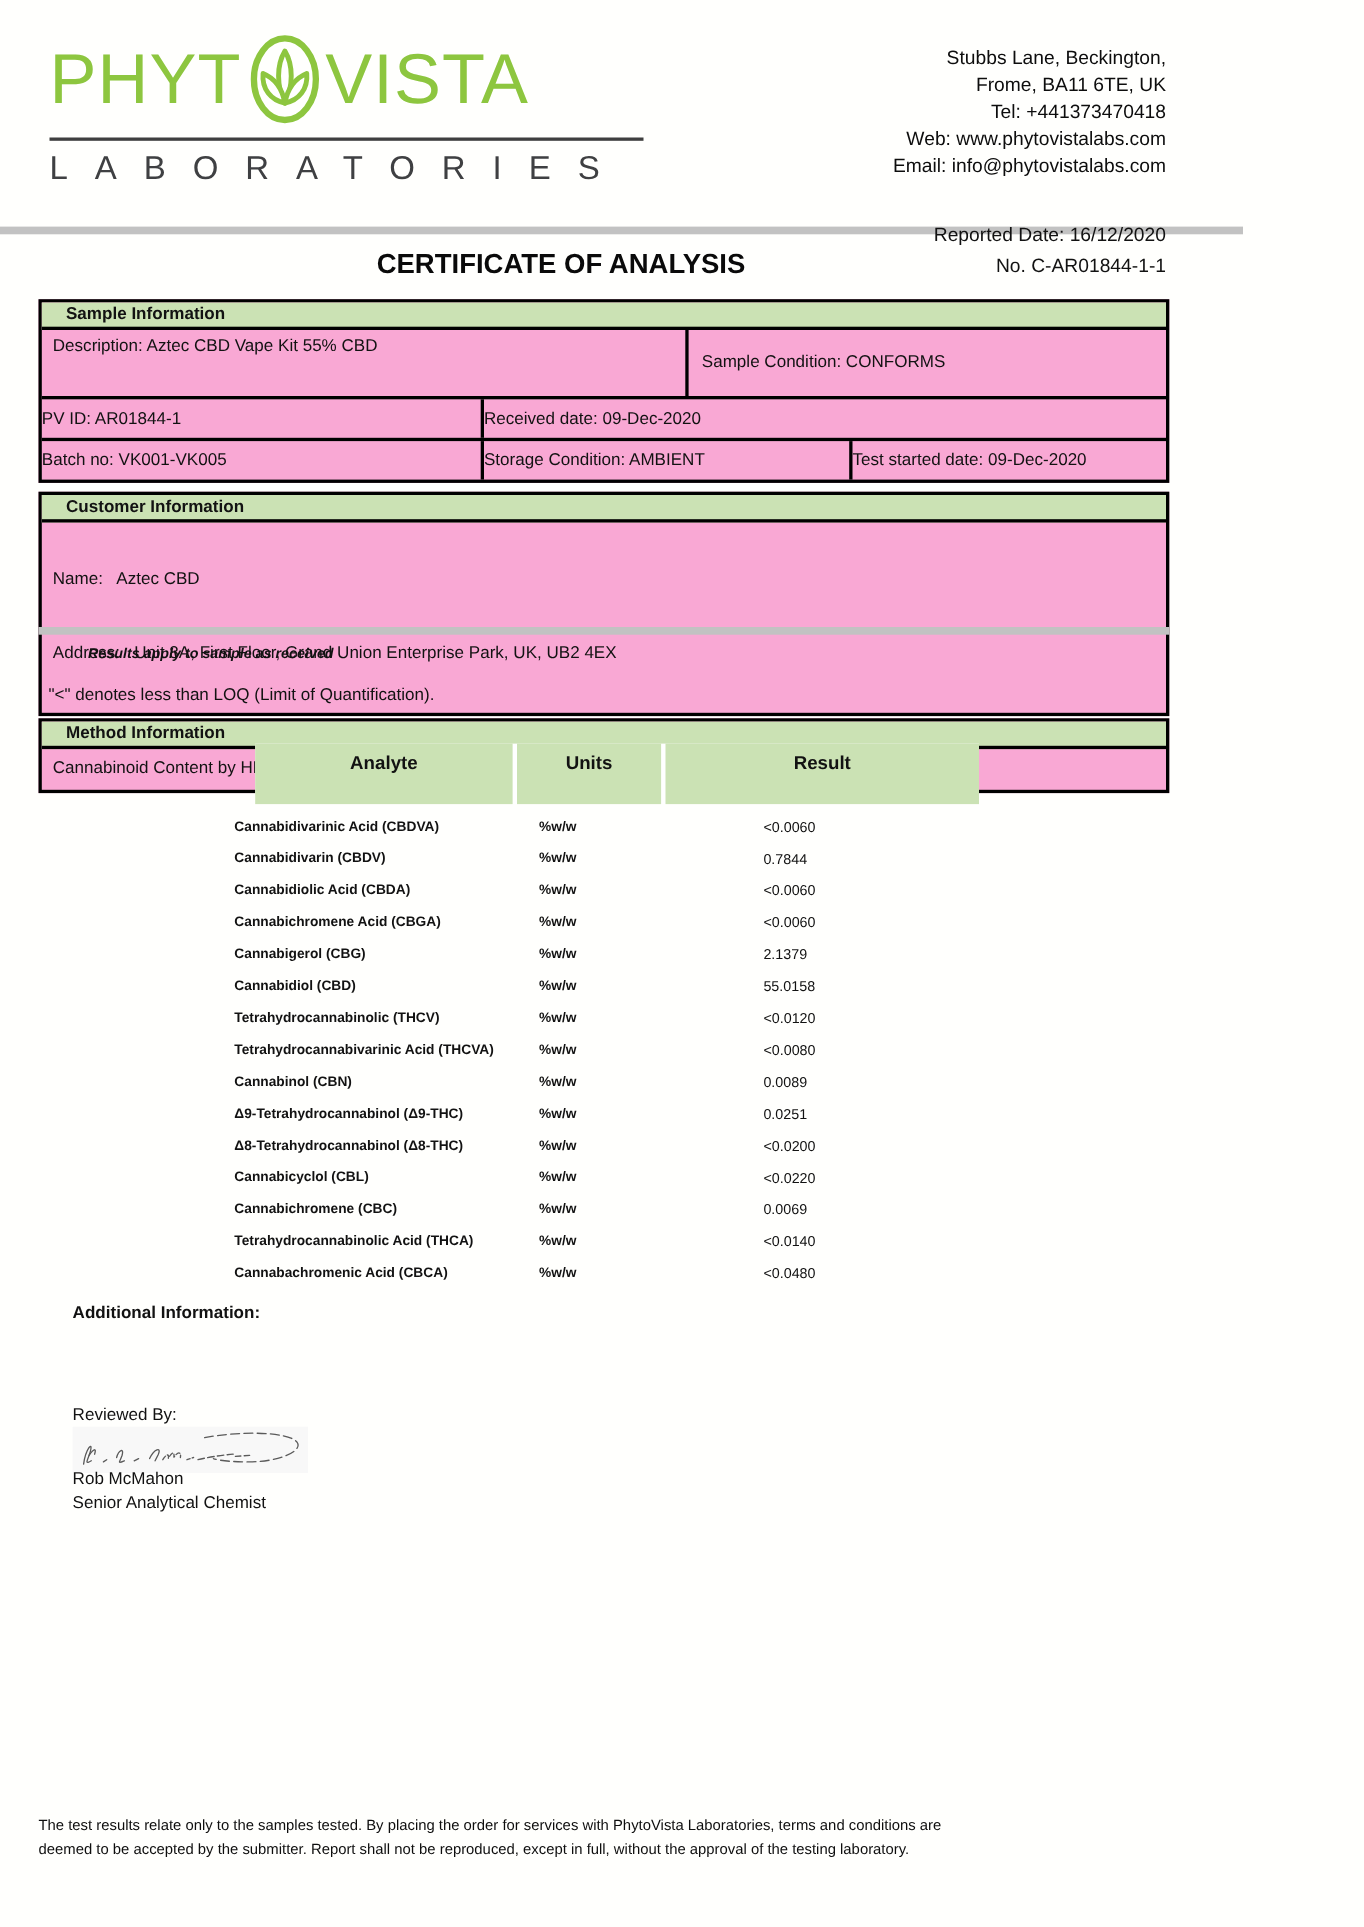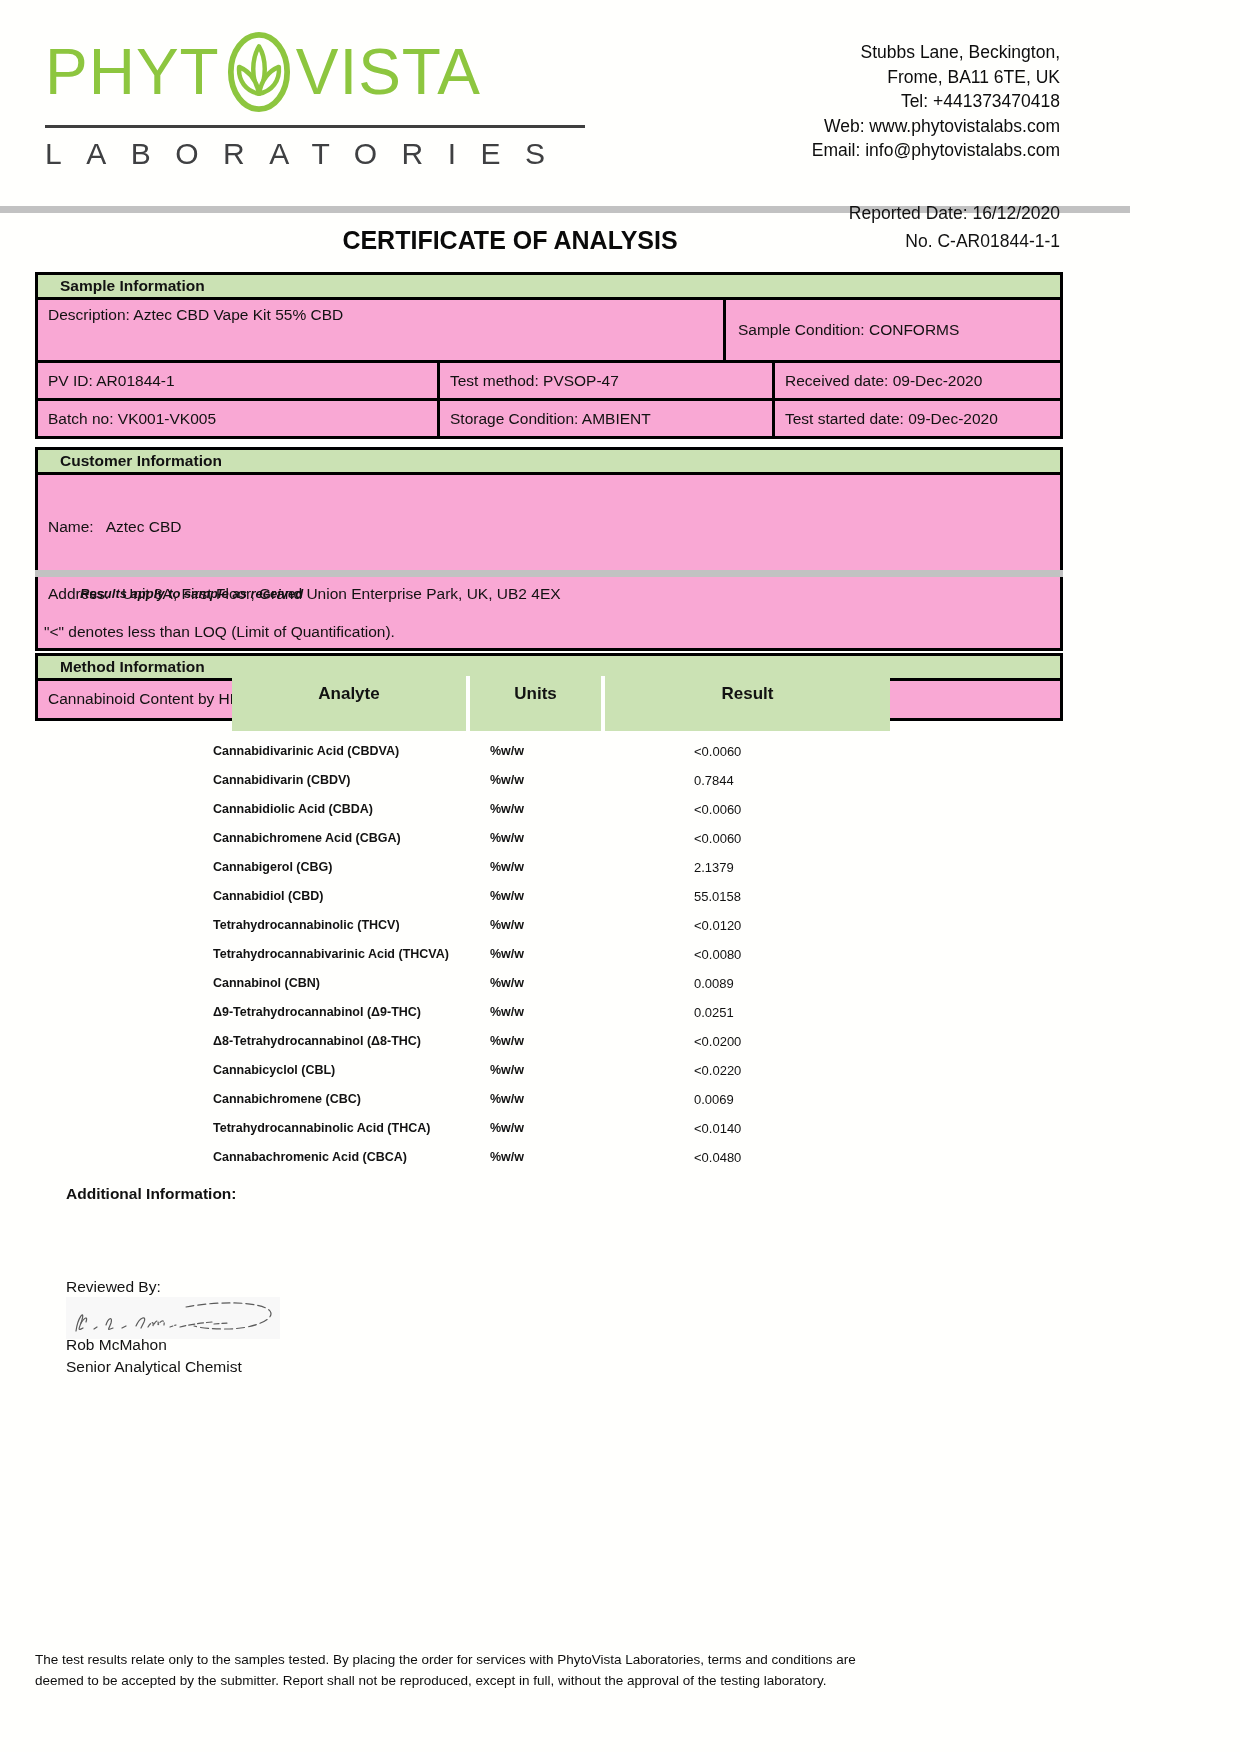--- a/index.html
+++ b/index.html
@@ -29,24 +29,24 @@
   .reported{position:absolute;right:180px;top:203px;font-size:17.5px;}
   .coa-title{position:absolute;left:0;top:226px;width:1020px;text-align:center;
     font-size:25px;font-weight:bold;color:#0a0a0a;}
   .report-no{position:absolute;right:180px;top:231px;font-size:17.5px;}
   
   .info-wrap{position:absolute;left:35px;top:272px;width:1028px;font-size:15.5px;}
   .box{border:3px solid #000;background:#f9a8d4;box-sizing:border-box;}
   .band{background:var(--band-green);border-bottom:3px solid #000;
     font-weight:bold;font-size:15.5px;padding:2px 0 2px 22px;}
   .r1{display:flex;border-bottom:3px solid #000;height:60px;}
-  .r1 .cA{width:688px;border-right:3px solid #000;padding:6px 10px;box-sizing:border-box;}
+  .r1 .cA{width:588px;border-right:3px solid #000;padding:6px 10px;box-sizing:border-box;}
   .r1 .cB{flex:1;display:flex;align-items:center;padding-left:12px;}
   .r2{display:flex;height:35px;}
-  .r2 .c{display:flex;align-items:center;padding-left:10px;box-sizing:border-box;}
+  .r2 .c{display:flex;align-items:center;box-sizing:border-box;}
   .r2 .k1{width:402px;border-right:3px solid #000;}
   .r2 .k2{width:335px;border-right:3px solid #000;}
   .r2 .k3{flex:1;}
   .r2.mid{border-bottom:3px solid #000;}
   .cust-body{padding:7px 10px 9px 10px;white-space:pre;}
   .cust-body .line2{margin-top:13px;}
   .meth-body{padding:9px 10px 10px 10px;}
   .stack-gap{height:8px;}
   .tiny-gap{height:2px;}
   
@@ -103,21 +103,20 @@
   <div class="info-wrap">
 
     <div class="box">
       <div class="band">Sample Information</div>
       <div class="r1">
         <div class="cA">Description: Aztec CBD Vape Kit 55% CBD</div>
         <div class="cB">Sample Condition: CONFORMS</div>
       </div>
       <div class="r2 mid">
         <div class="c k1">PV ID: AR01844-1</div>
-        <div class="c k2">Test method: PVSOP-47</div>
         <div class="c k3">Received date: 09-Dec-2020</div>
       </div>
       <div class="r2">
         <div class="c k1">Batch no: VK001-VK005</div>
         <div class="c k2">Storage Condition: AMBIENT</div>
         <div class="c k3">Test started date: 09-Dec-2020</div>
       </div>
     </div>
 
     <div class="stack-gap"></div>

